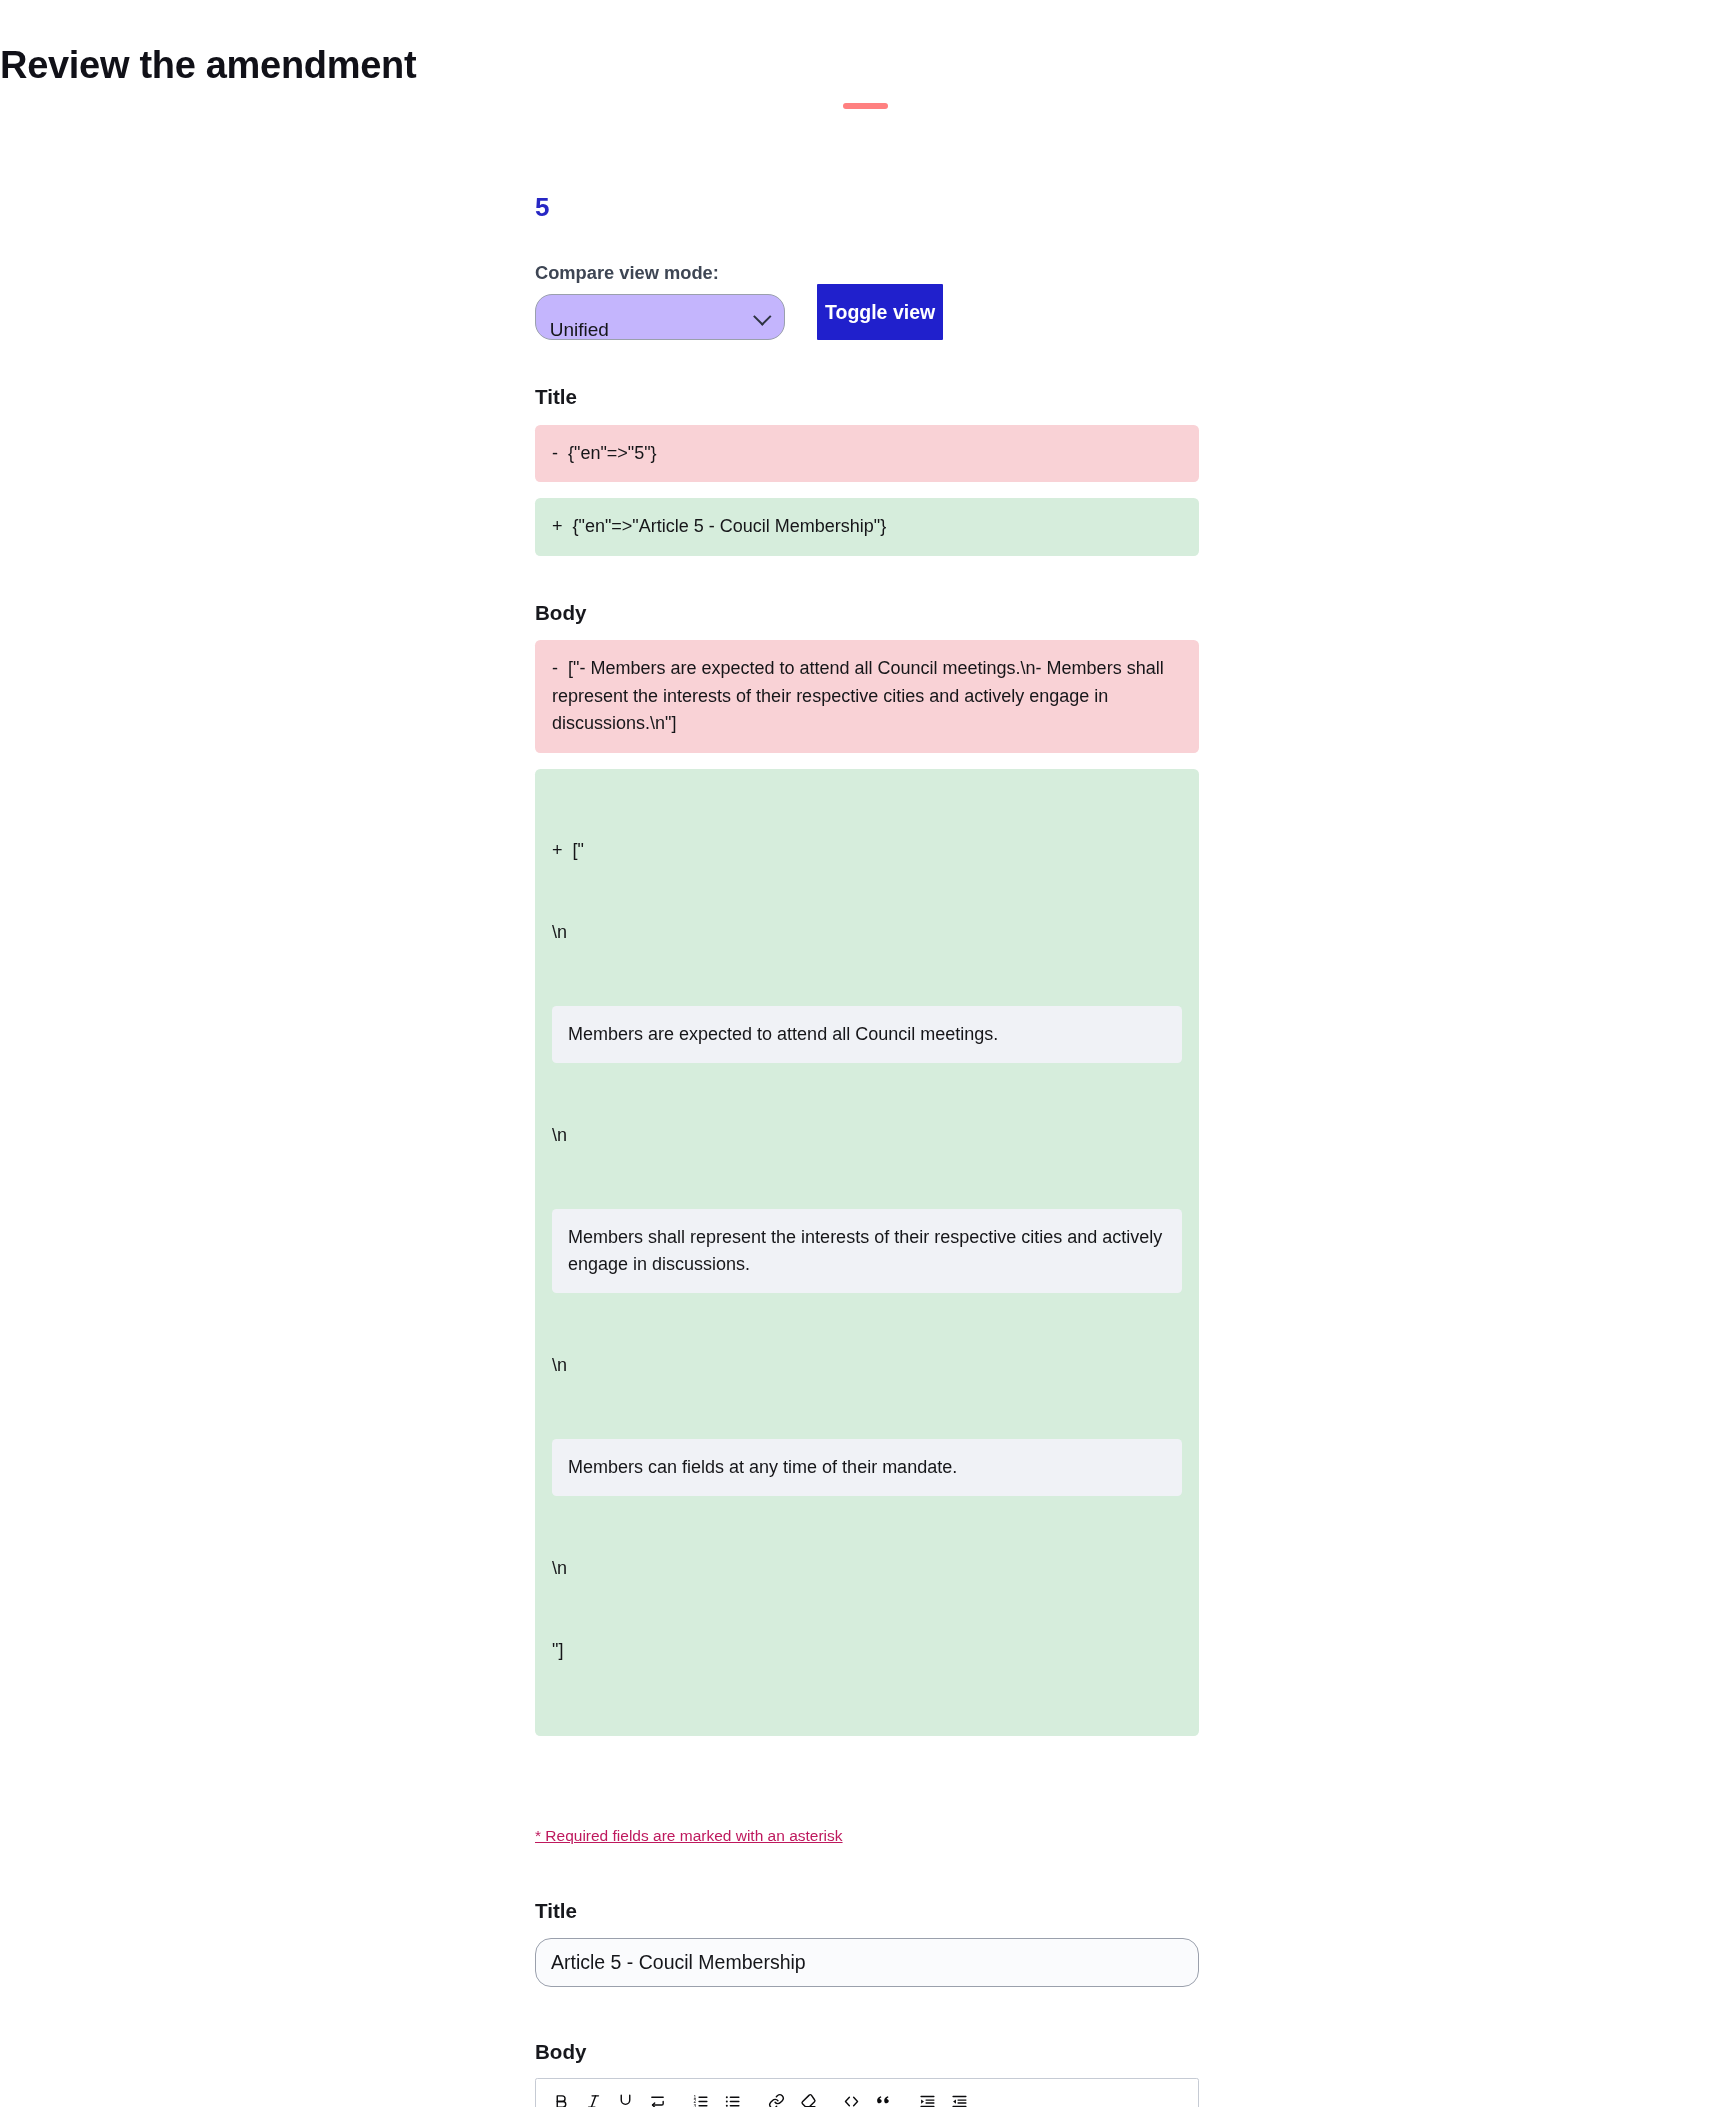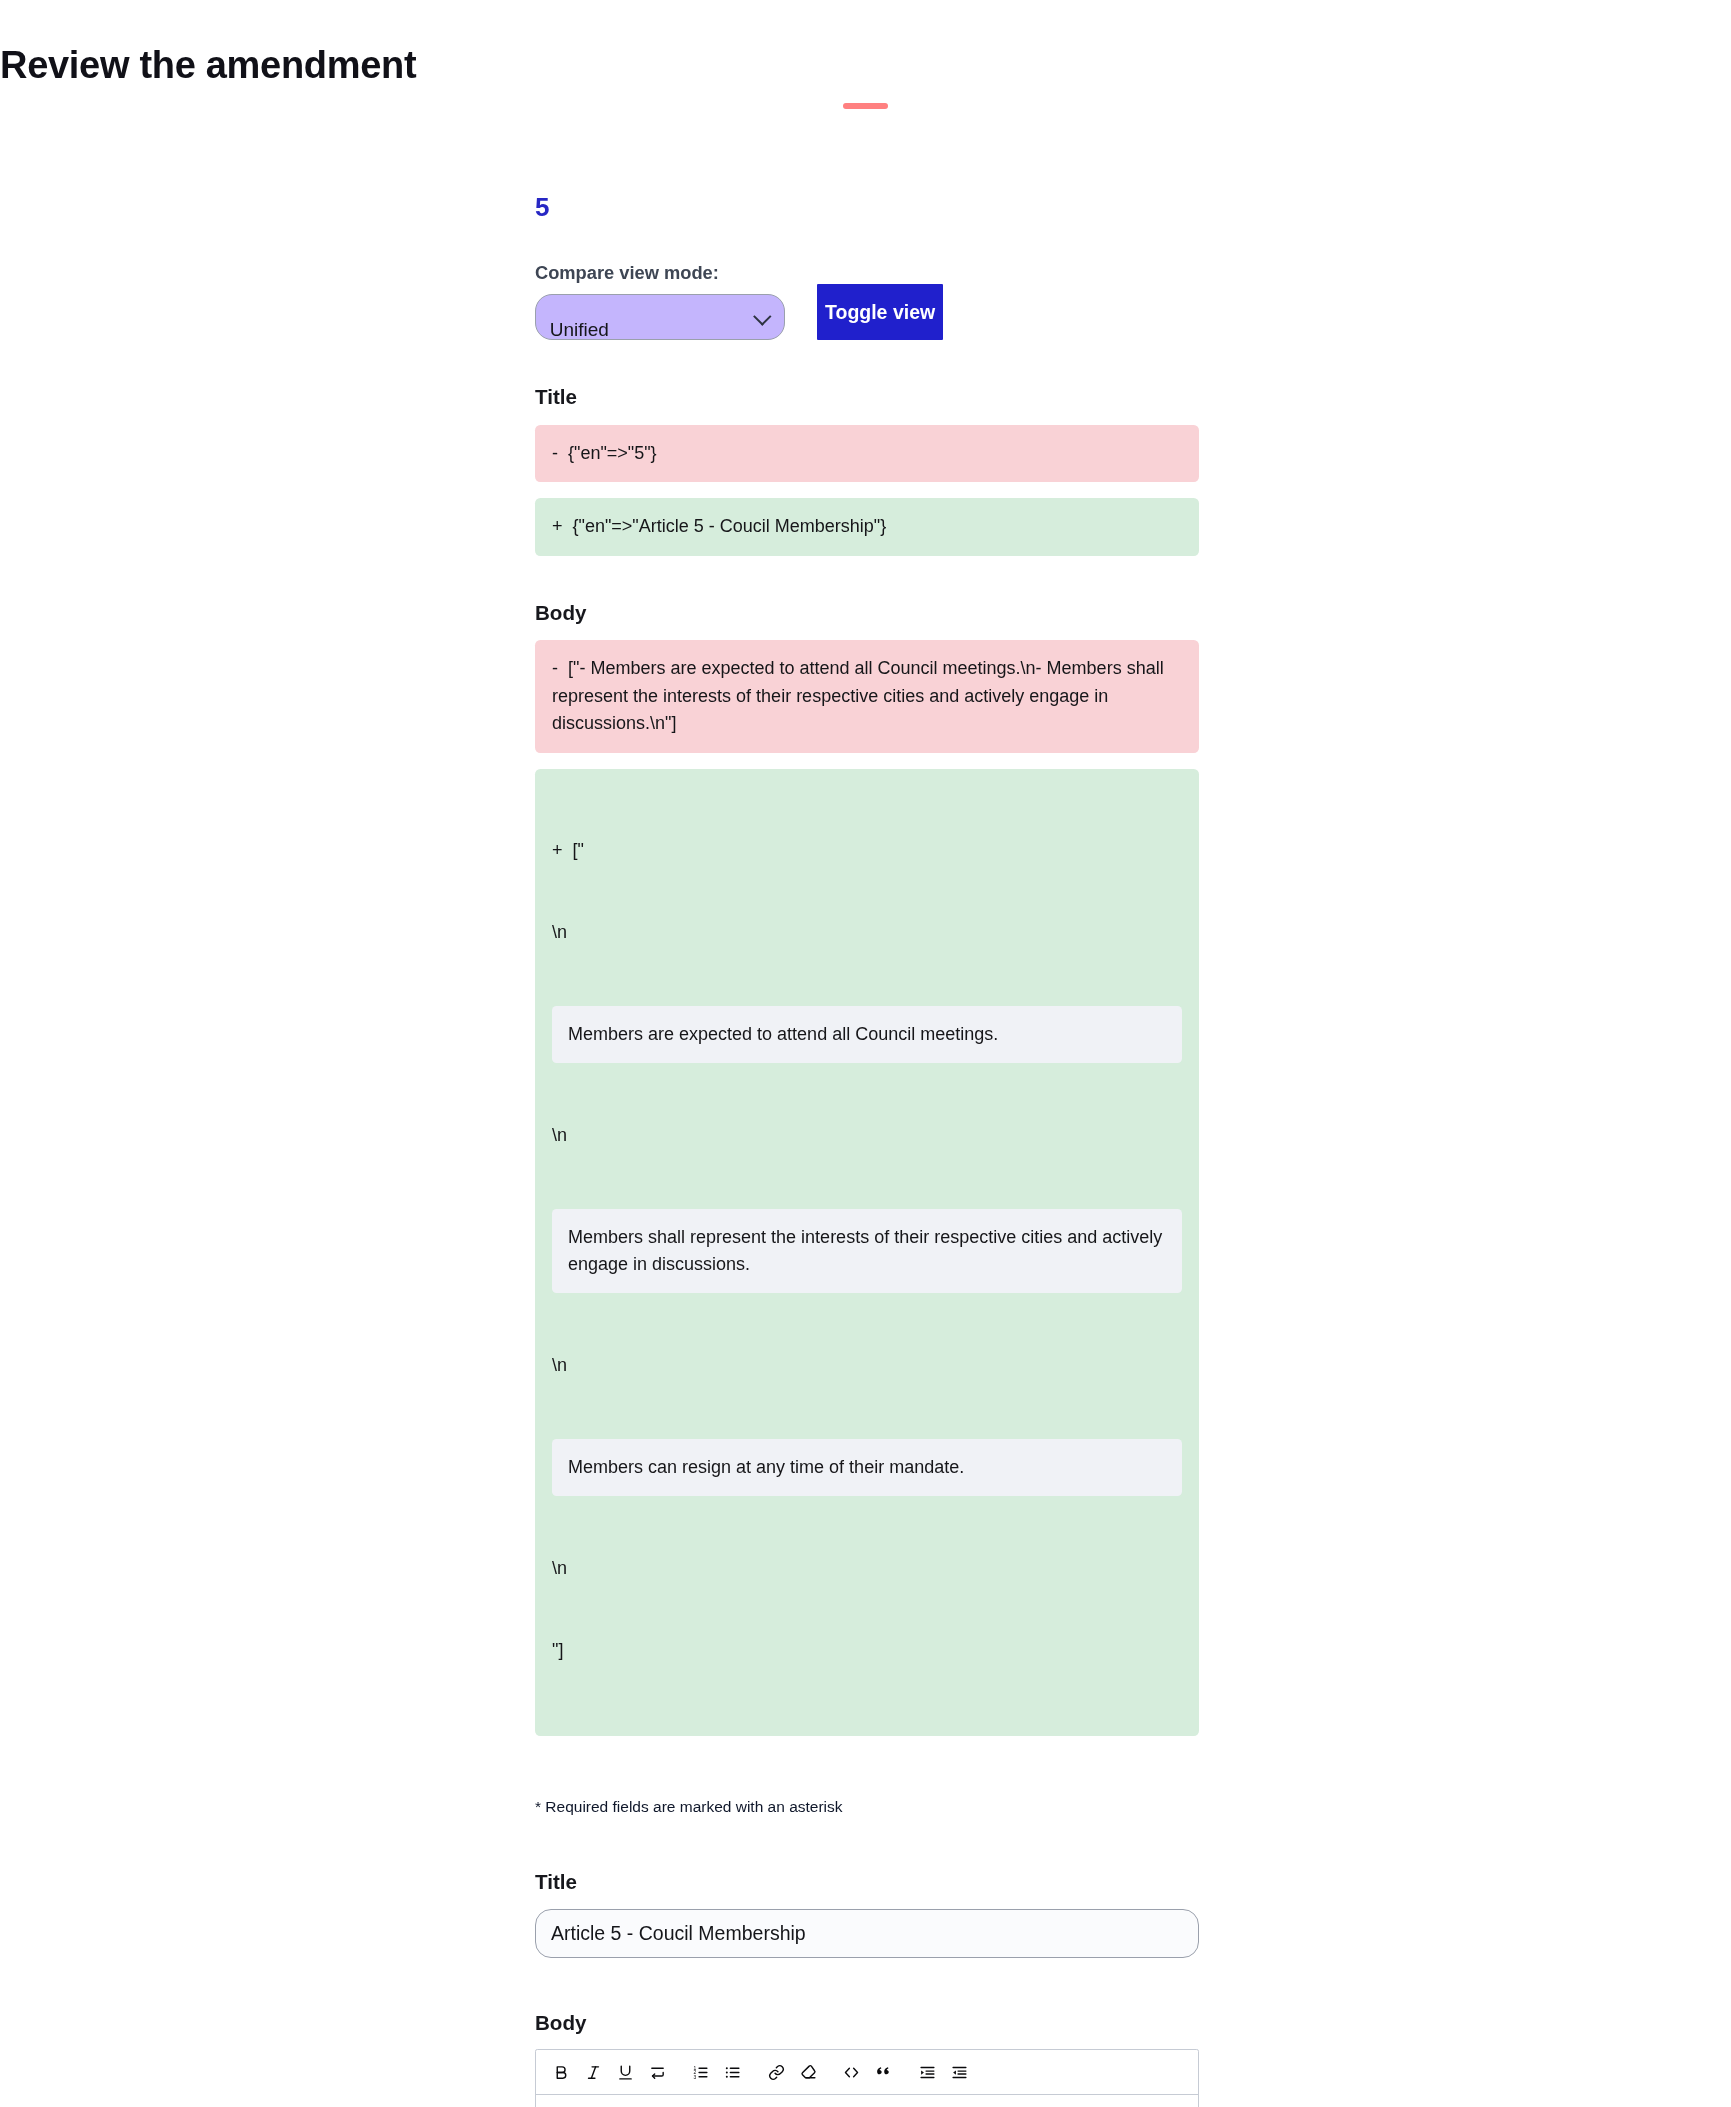--- a/index.html
+++ b/index.html
@@ -136,24 +136,25 @@
     border-radius: 4.6px;
     padding: 15px 16px;
     margin: 4.6px 0;
     font-size: 18px;
     line-height: 1.5;
     color: #161619;
   }
 
   
   .required-note {
-    margin-top: 61px;
+    margin-top: 90px;
     font-size: 15.5px;
-    color: #0f172a;
+    color: #be185d;
     line-height: 1.3;
+    text-decoration: underline;
   }
 
   
   .form-label {
     font-size: 20.6px;
     font-weight: 700;
     color: #17181D;
     margin: 53px 0 13.7px 0;
     line-height: 1.2;
   }
@@ -263,21 +264,21 @@
     <div class="field-heading">Body</div>
     <div class="diff-block diff-del">-  ["- Members are expected to attend all Council meetings.\n- Members shall represent the interests of their respective cities and actively engage in discussions.\n"]</div>
 
     <div class="diff-block diff-ins diff-ins-rich">
       <div class="diff-line">+  ["</div>
       <div class="diff-line">\n</div>
       <div class="diff-nested">Members are expected to attend all Council meetings.</div>
       <div class="diff-line">\n</div>
       <div class="diff-nested">Members shall represent the interests of their respective cities and actively engage in discussions.</div>
       <div class="diff-line">\n</div>
-      <div class="diff-nested">Members can resign at any time of their mandate.</div>
+      <div class="diff-nested">Members can fields at any time of their mandate.</div>
       <div class="diff-line">\n</div>
       <div class="diff-line">"]</div>
     </div>
 
     
     <div class="required-note">* Required fields are marked with an asterisk</div>
 
     
     <div class="form-label">Title</div>
     <input class="text-input" type="text" value="Article 5 - Coucil Membership" style="">

